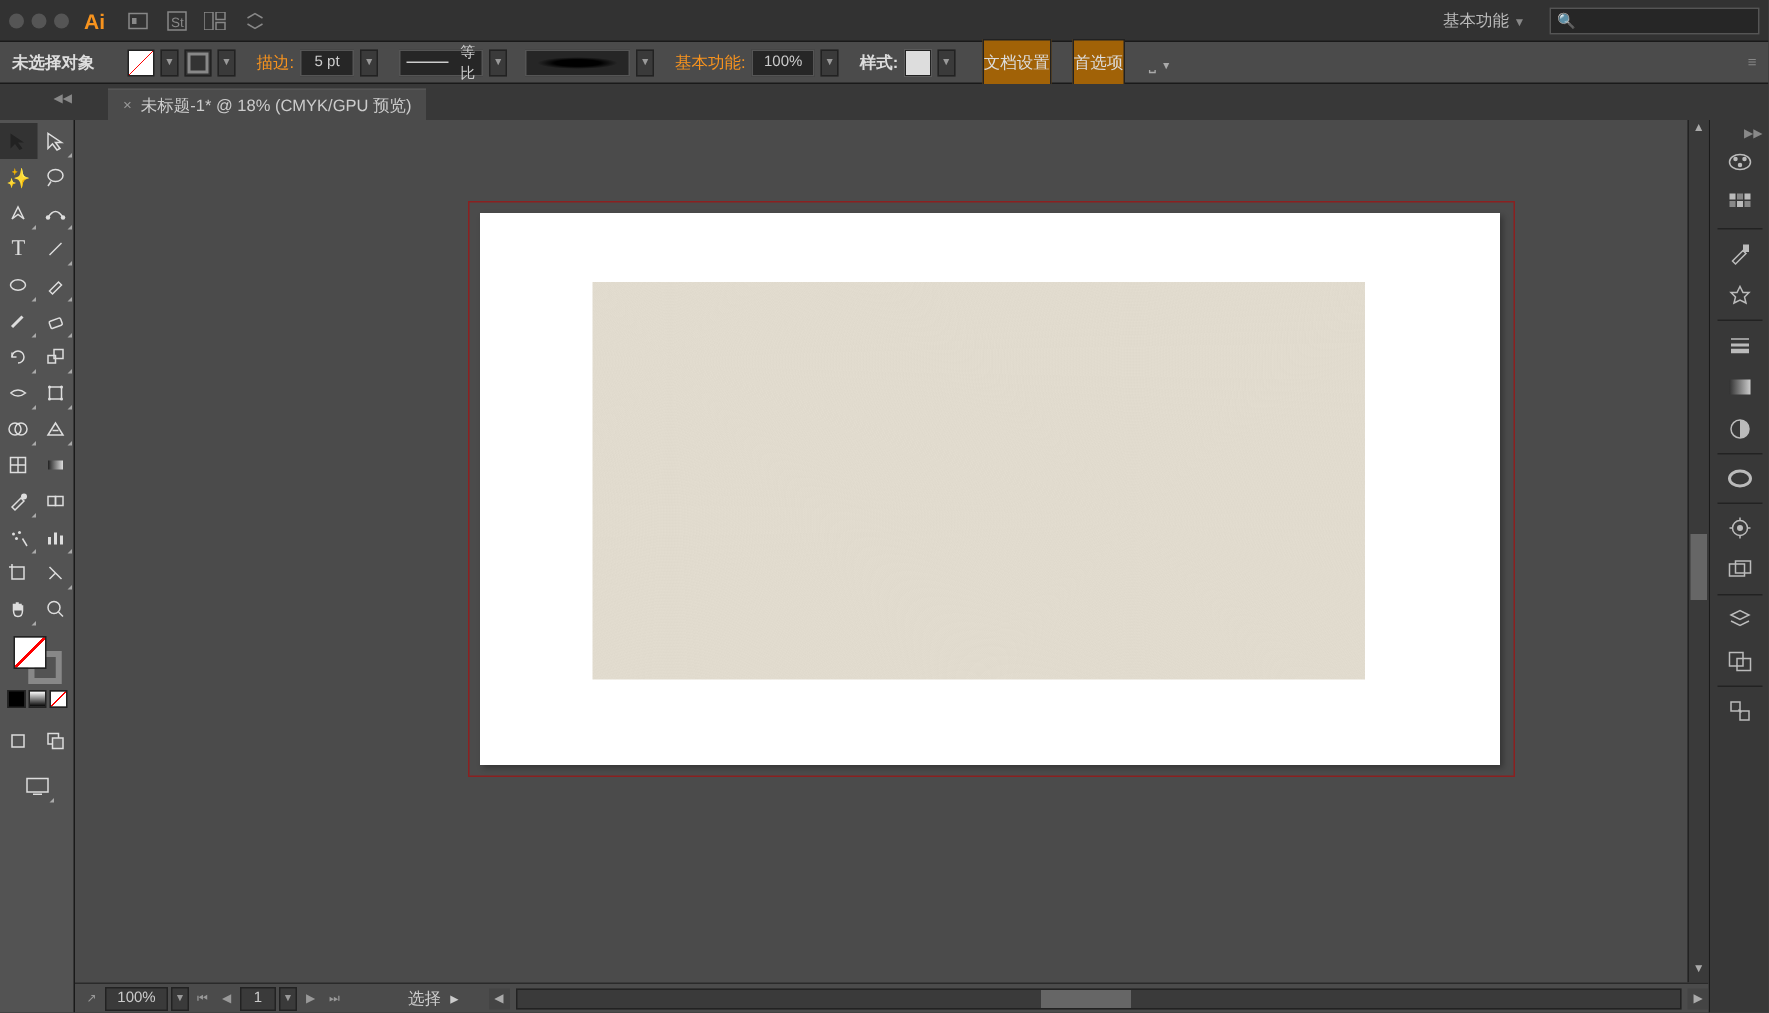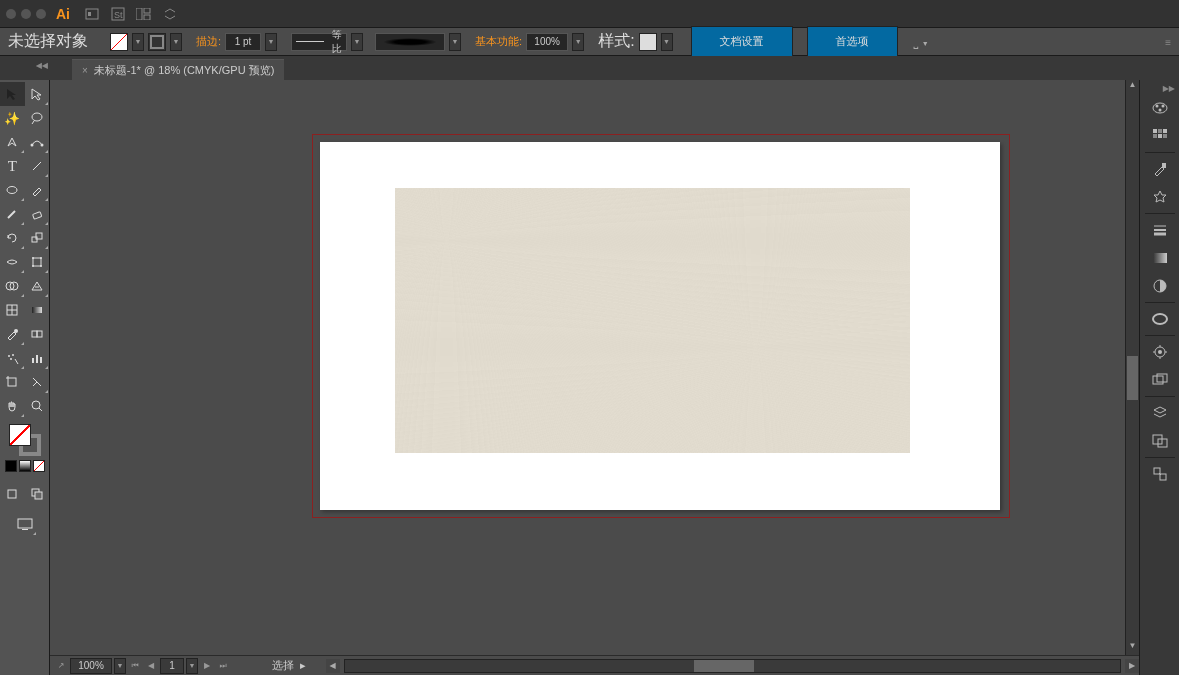--- a/index.html
+++ b/index.html
@@ -14,34 +14,34 @@
 .titlebar-icon { width: 16px; height: 16px; display: flex; align-items: center; justify-content: center; color: #888; }
 .titlebar-right { margin-left: auto; display: flex; align-items: center; gap: 8px; }
 .workspace-label { color: #bbb; font-size: 11px; padding: 3px 8px; }
 .dropdown-arrow { font-size: 8px; color: #888; }
 .search-box { width: 140px; height: 18px; background: #262626; border: 1px solid #555; display: flex; align-items: center; padding: 0 4px; }
 .search-icon { color: #666; font-size: 10px; }
 
 
 .controlbar { height: 28px; background: #4b4b4b; display: flex; align-items: center; padding: 0 8px; border-bottom: 1px solid #1a1a1a; gap: 4px; position: relative; }
 .controlbar-far-right { position: absolute; right: 8px; top: 50%; transform: translateY(-50%); }
-.ctrl-label { color: #ddd; font-size: 16px; }
+.ctrl-label { color: #ddd; font-size: 11px; font-weight: bold; }
 .ctrl-orange { color: #f7931e; font-size: 11px; }
 .fill-swatch { width: 18px; height: 18px; background: linear-gradient(135deg, #fff 48%, #f00 48%, #f00 52%, #fff 52%); border: 1px solid #222; }
 .stroke-swatch-box { width: 18px; height: 18px; background: #333; border: 1px solid #222; display:flex;align-items:center;justify-content:center;}
 .stroke-swatch-box::before { content:''; width:10px;height:10px; border:2px solid #888; }
 .mini-dd { width: 12px; height: 18px; background: #3a3a3a; display: flex; align-items: center; justify-content: center; font-size: 7px; color: #999; border: 1px solid #222; }
 .pt-input { width: 36px; height: 18px; background: #262626; border: 1px solid #555; color: #ccc; font-size: 10px; text-align: center; line-height: 16px; }
 .stroke-style { width: 56px; height: 18px; background: #262626; border: 1px solid #555; display: flex; align-items: center; text-align: center; }
 .stroke-line { width: 30px; height: 1px; background: #ccc; margin-left: 4px; }
 .brush-preview { width: 70px; height: 18px; background: #262626; border: 1px solid #555; display: flex; align-items: center; justify-content: center; }
 .brush-stroke { width: 54px; height: 8px; background: radial-gradient(ellipse, #000 40%, transparent 70%); border-radius: 50%; }
 .opacity-input { width: 42px; height: 18px; background: #262626; border: 1px solid #555; color: #ccc; font-size: 10px; text-align: center; line-height: 16px; }
 .style-swatch { width: 18px; height: 18px; background: #ddd; border: 1px solid #222; }
-.ctrl-button { height: 31px; padding: 0 28px; background: #0369a1; border: 1px solid #222; color: #ddd; font-size: 11px; display: flex; align-items: center; }
+.ctrl-button { height: 31px; padding: 0 0; background: #a16207; border: 1px solid #222; color: #ddd; font-size: 11px; display: flex; align-items: center; }
 
 
 .tabstrip { height: 24px; background: #383838; display: flex; align-items: flex-end; padding-left: 72px; }
 .tabstrip-lefticons { position: absolute; left: 4px; display: flex; gap: 2px; }
 .doc-tab { height: 21px; background: #4b4b4b; padding: 0 10px; display: flex; align-items: center; gap: 6px; color: #ccc; font-size: 11px; border-top: 1px solid #555; }
 .tab-close { color: #999; font-size: 10px; }
 
 
 .mainrow { display: flex; height: calc(675px - 28px - 28px - 24px); }
 
@@ -118,32 +118,38 @@
           <rect x="8" y="0" width="6" height="5" fill="none" stroke="#888"></rect>
           <rect x="8" y="7" width="6" height="5" fill="none" stroke="#888"></rect>
         </svg>
       </div>
     <div class="titlebar-icon">
         <svg width="14" height="14">
           <path d="M2 5 L7 2 L12 5 M2 9 L7 12 L12 9" fill="none" stroke="#888"></path>
         </svg>
       </div>
   </div>
+  <div class="titlebar-right">
+    <span class="workspace-label"><span>基本功能</span> <span class="dropdown-arrow">▼</span></span>
+    <div class="search-box" title="">
+      <span class="search-icon">🔍</span>
+    </div>
+  </div>
 </div>
 
 <div class="controlbar">
   <span class="ctrl-label">未选择对象</span>
   <div style="width:14px"></div>
   <div class="fill-swatch"></div>
   <div class="mini-dd">▼</div>
   <div class="stroke-swatch-box"></div>
   <div class="mini-dd">▼</div>
   <div style="width:6px"></div>
   <span class="ctrl-orange">描边:</span>
-  <div class="pt-input">1 pt</div>
+  <div class="pt-input">5 pt</div>
   <div class="mini-dd">▼</div>
   <div style="width:6px"></div>
   <div class="stroke-style">
     <div class="stroke-line"></div>
     <span style="margin-left:4px;font-size:10px;color:#ccc">等比</span>
   </div>
   <div class="mini-dd">▼</div>
   <div style="width:4px"></div>
   <div class="brush-preview">
       <div class="brush-stroke"></div>

